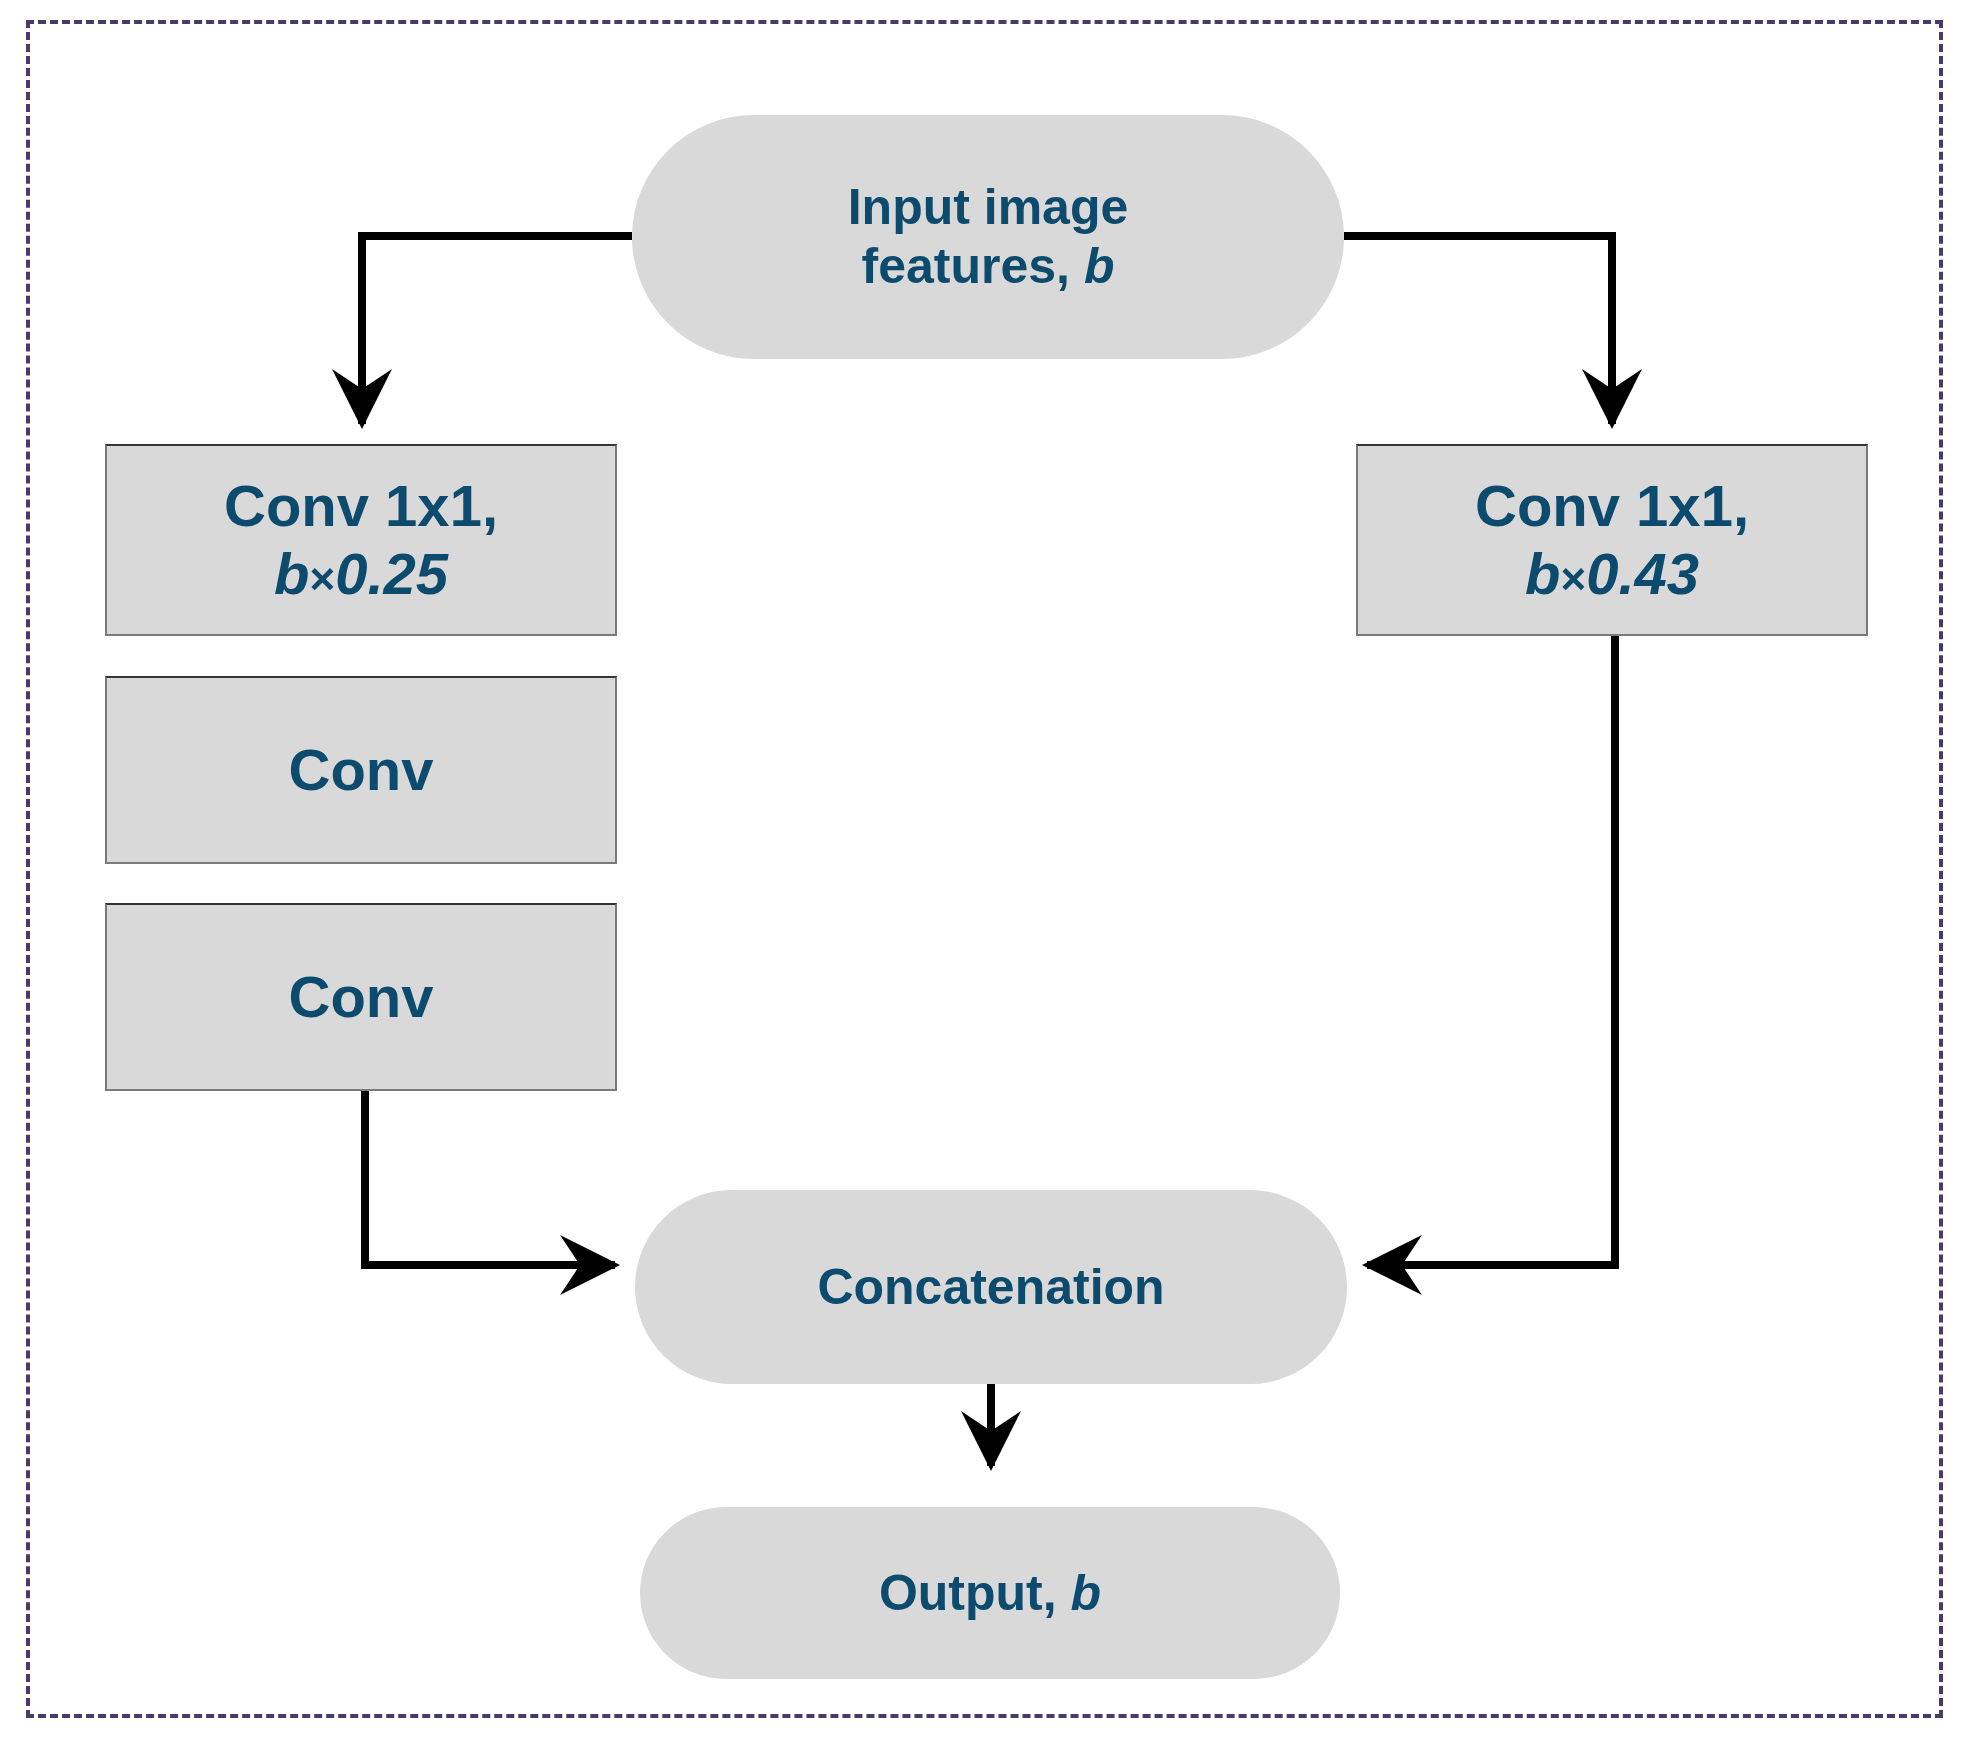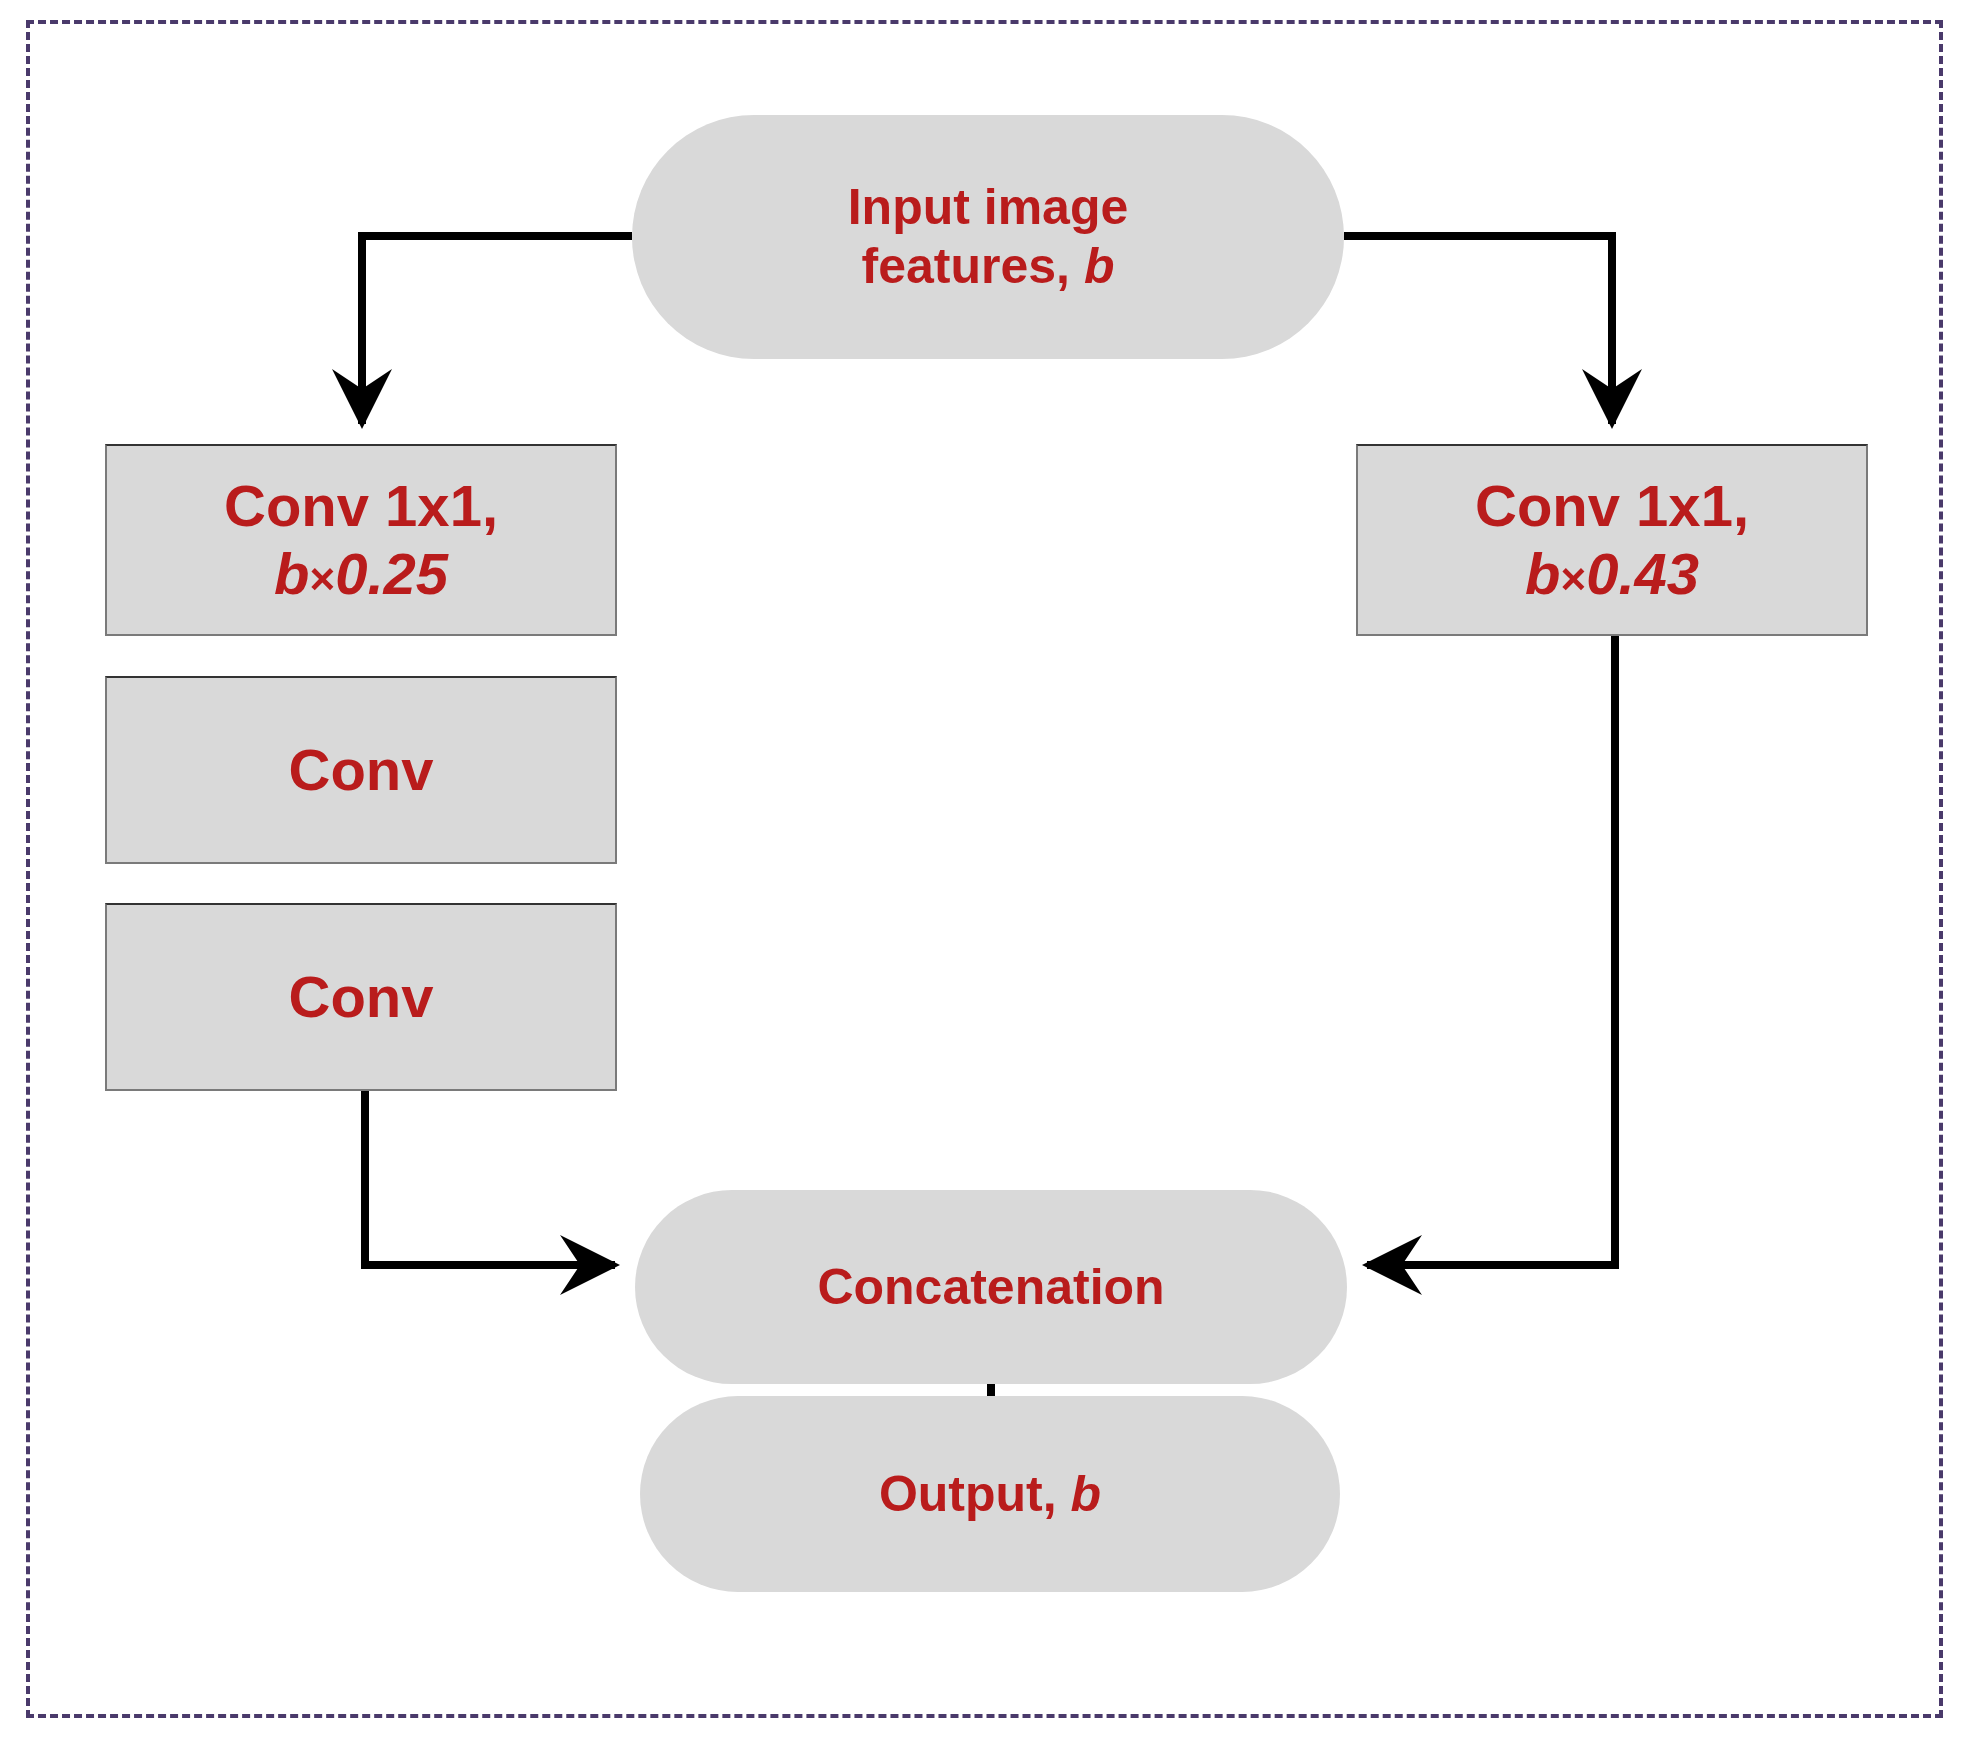--- a/index.html
+++ b/index.html
@@ -32,21 +32,21 @@
   #edges {
     position: absolute;
     left: 0;
     top: 0;
     width: 1967px;
     height: 1749px;
   }
   .node {
     position: absolute;
     background: #d9d9d9;
-    color: #b91c1c;
+    color: #0c4a6e;
     display: flex;
     align-items: center;
     justify-content: center;
     text-align: center;
     font-weight: bold;
     line-height: 1.18;
     box-sizing: border-box;
   }
   .pill {
     border-radius: 999px;
@@ -60,21 +60,21 @@
   .ital { font-style: italic; }
   .times { font-size: 0.76em; font-style: normal; font-weight: bold; }
 
   
   #node-input        { left: 632px;  top: 115px;  width: 712px; height: 244px; }
   #node-conv1x1-left { left: 105px;  top: 444px;  width: 512px; height: 192px; }
   #node-conv-a       { left: 105px;  top: 676px;  width: 512px; height: 188px; }
   #node-conv-b       { left: 105px;  top: 903px;  width: 512px; height: 188px; }
   #node-conv1x1-right{ left: 1356px; top: 444px;  width: 512px; height: 192px; }
   #node-concat       { left: 635px;  top: 1168px; width: 712px; height: 194px; margin-top: 22px; }
-  #node-output       { left: 640px;  top: 1396px; width: 700px; height: 196px; }
+  #node-output       { left: 640px;  top: 1507px; width: 700px; height: 172px; }
 </style>
 </head>
 <body>
 
 <div id="canvas">
 
   <div id="frame"></div>
 
   <svg id="edges" viewBox="0 0 1967 1749" xmlns="http://www.w3.org/2000/svg">
     <defs>

